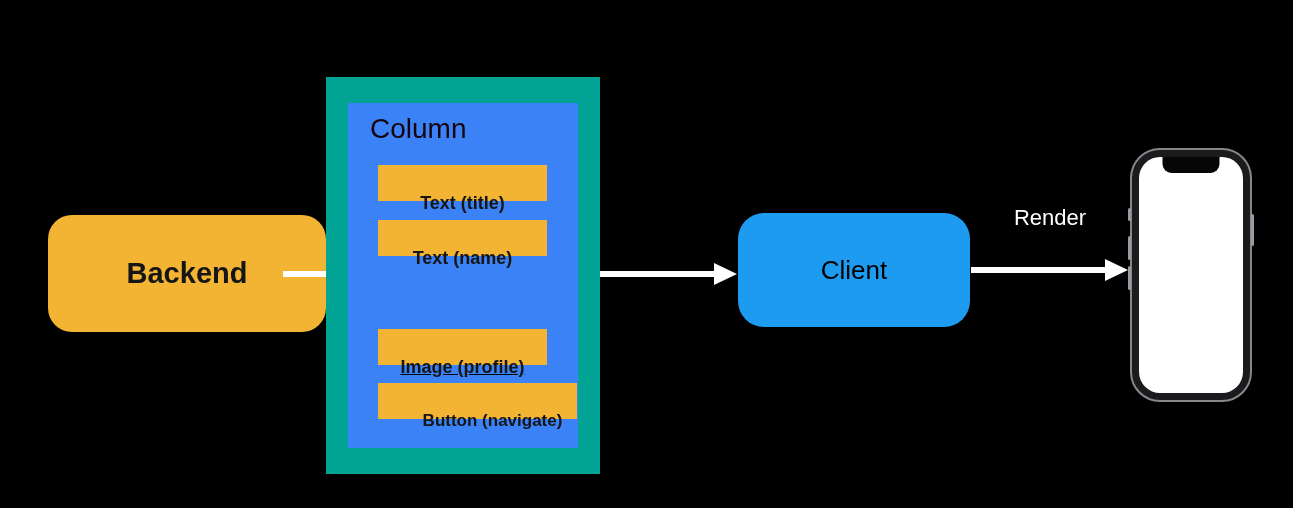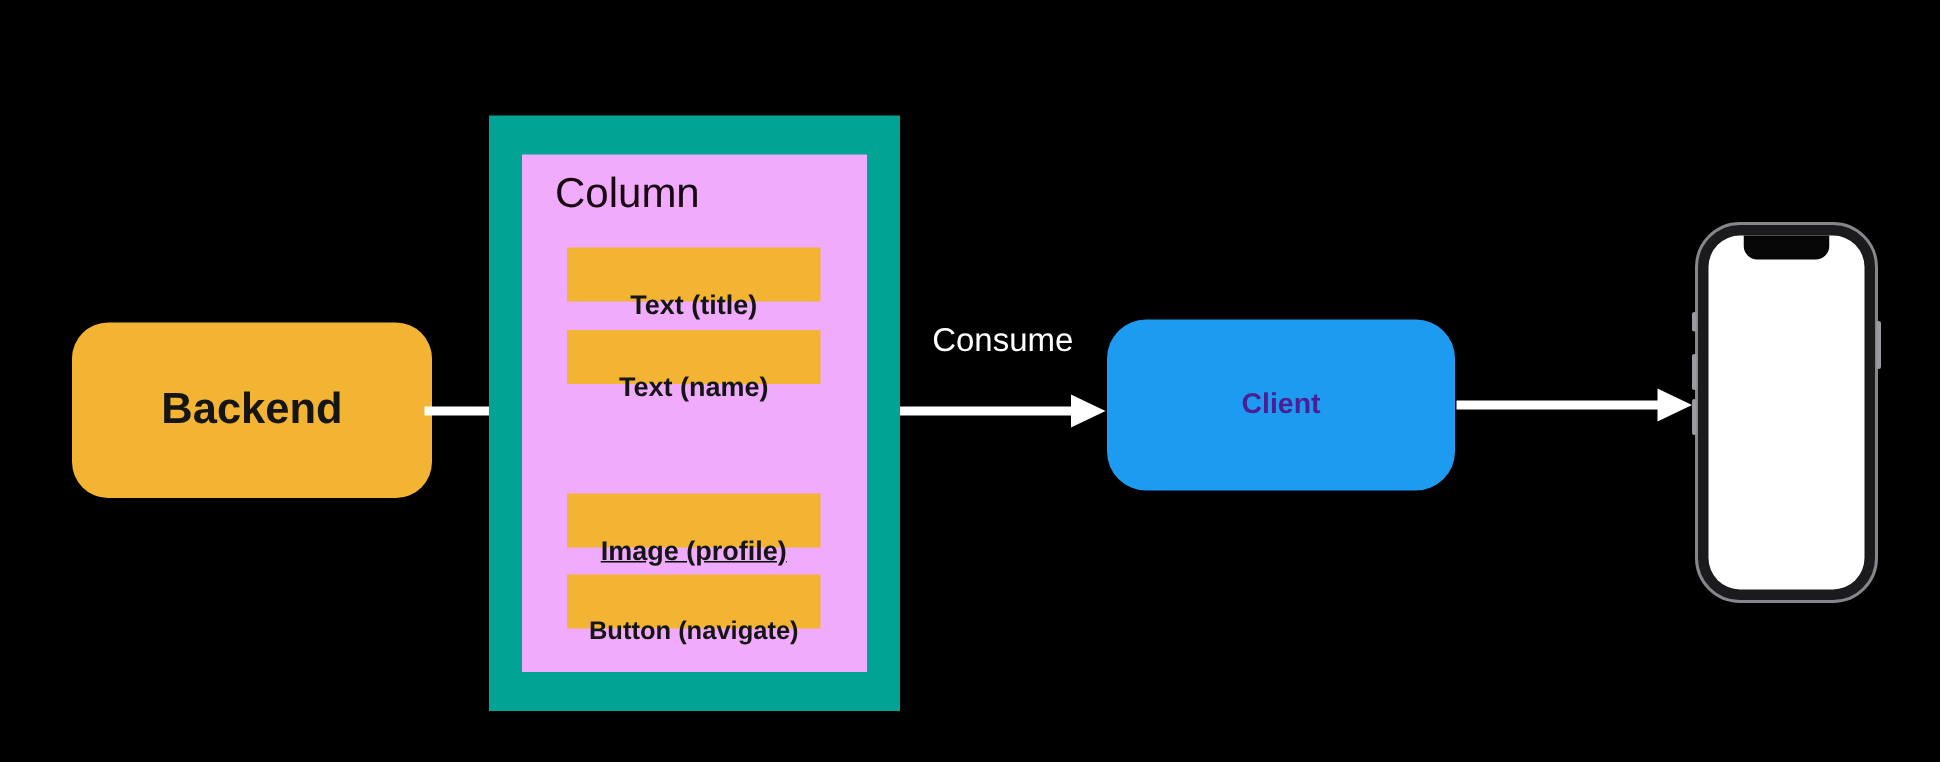--- a/index.html
+++ b/index.html
@@ -37,67 +37,67 @@
   .edge-label.render  { left: 985px; top: 205px; width: 130px; }
 
   
   .node {
     position: absolute;
     display: flex;
     align-items: center;
     justify-content: center;
   }
   .backend-node {
-    left: 48px; top: 215px; width: 240px; height: 117px;
+    left: 48px; top: 215px; width: 278px; height: 117px;
     background: #F2B432;
     border-radius: 24px;
   }
   .backend-node .node-label {
     font-size: 29px; font-weight: bold; color: #151515;
   }
   .client-node {
     left: 738px; top: 213px; width: 232px; height: 114px;
     background: #1D9BF0;
     border-radius: 26px;
   }
   .client-node .node-label {
-    font-size: 19px; font-weight: bold; color: #4c1d95;
+    font-size: 26px; font-weight: normal; color: #000000;
   }
 
   
   .payload-container {
     position: absolute;
     left: 326px; top: 77px; width: 274px; height: 397px;
     background: #00A394;
   }
   .column-container {
     position: absolute;
     left: 22px; top: 26px; width: 230px; height: 345px;
-    background: #f0abfc;
+    background: #3b82f6;
   }
   .column-label {
     position: absolute;
     left: 22px; top: 10px;
     font-size: 28px;
     color: #17040f;
   }
   .component-chip {
     position: absolute;
     left: 30px; width: 169px; height: 36px;
     background: #F2B432;
     display: flex; align-items: center; justify-content: center;
   }
   .component-chip .chip-label {
     font-size: 18px; font-weight: bold; color: #151515; white-space: nowrap; margin-top: 40px;
   }
   .chip-0 { top: 62px; }
   .chip-1 { top: 117px; }
   .chip-2 { top: 171px; }
   .chip-3 { top: 226px; text-decoration: underline; }
-  .chip-4 { top: 280px; }
+  .chip-4 { top: 280px; padding-left: 30px; }
   .chip-4 .chip-label { font-size: 17px; }
 
   
   .edge-line {
     position: absolute;
     height: 6px;
     background: #ffffff;
   }
   .line-backend { left: 283px; top: 271px; width: 43px; }
   .line-consume { left: 600px; top: 271px; width: 116px; }
@@ -170,28 +170,28 @@
       </div>
       <div class="component-chip chip-3">
         <span class="chip-label">Image (profile)</span>
       </div>
       <div class="component-chip chip-4">
         <span class="chip-label">Button (navigate)</span>
       </div>
     </div>
   </div>
 
-  <div class="edge-label consume">Consume</div>
   <div class="edge-line line-consume"></div>
   <div class="arrow-head head-consume"></div>
 
   <div class="node client-node">
     <span class="node-label">Client</span>
   </div>
 
+  <div class="edge-label render">Render</div>
   <div class="edge-line line-render"></div>
   <div class="arrow-head head-render"></div>
 
   <div class="phone-mockup">
     <div class="phone-btn btn-mute"></div>
     <div class="phone-btn btn-vol-up"></div>
     <div class="phone-btn btn-vol-down"></div>
     <div class="phone-btn btn-power"></div>
     <div class="phone-screen"></div>
     <div class="phone-notch"></div>

